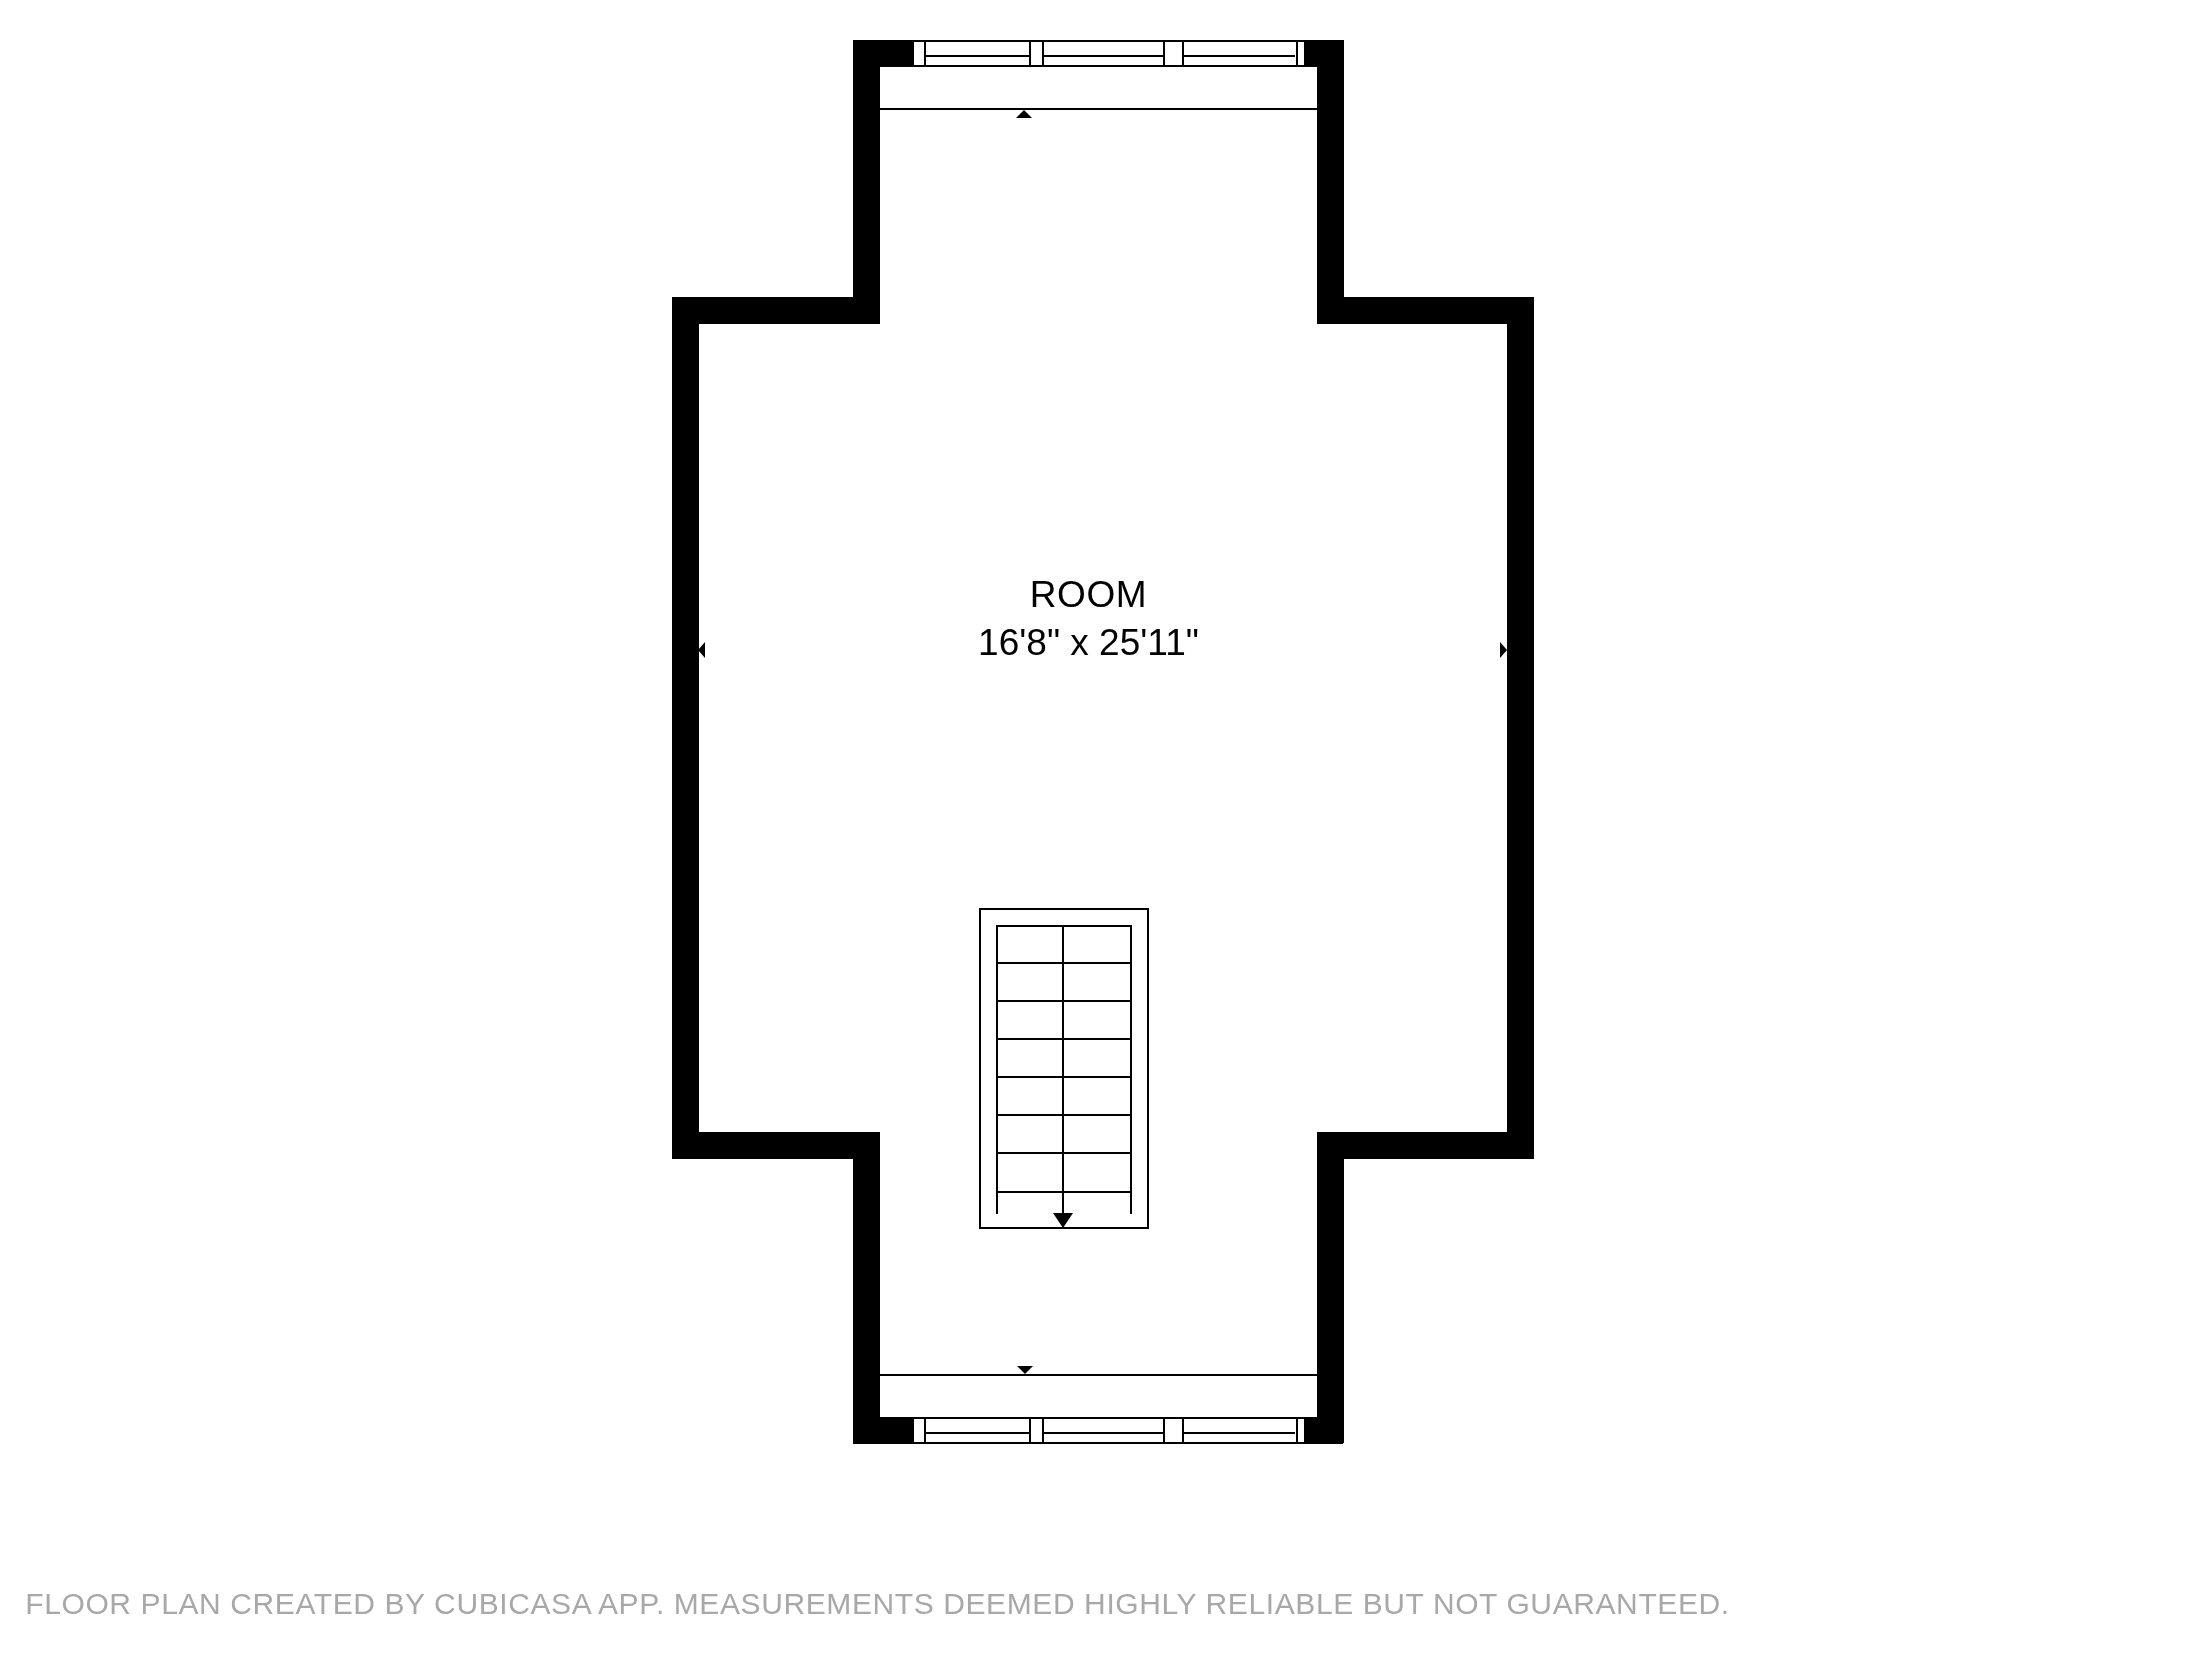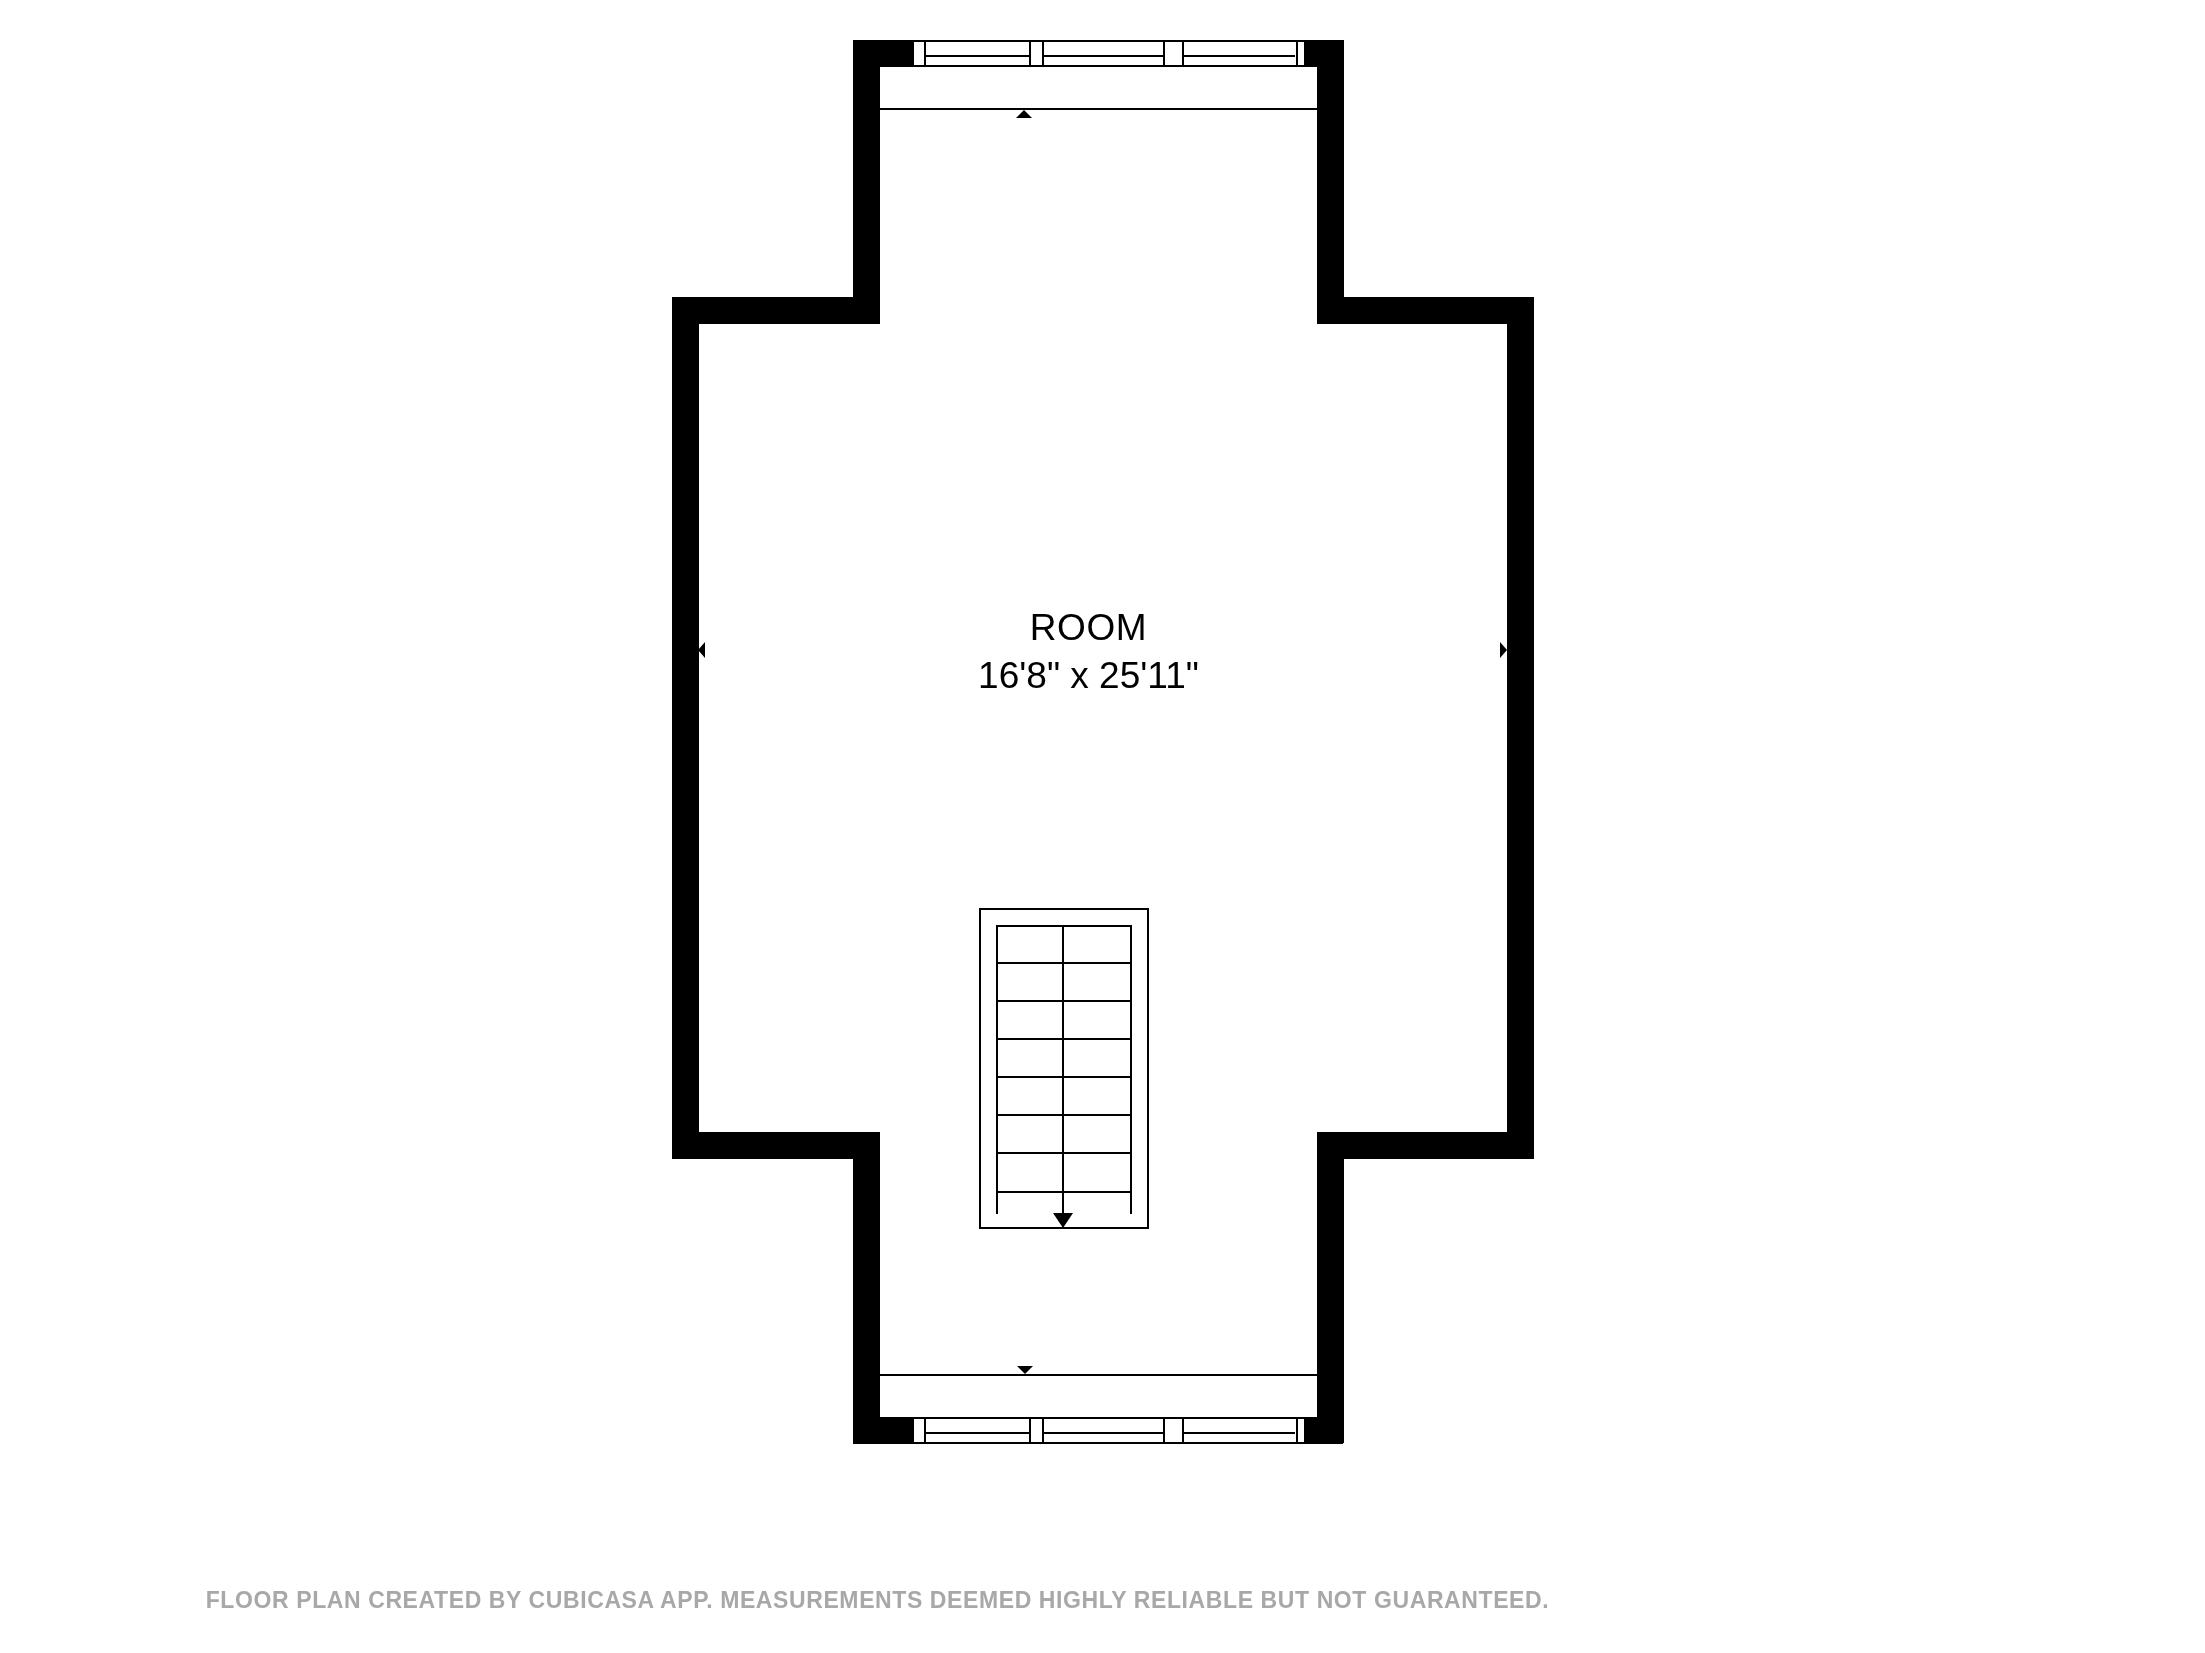--- a/index.html
+++ b/index.html
@@ -47,27 +47,27 @@
   .stairs-outer{position:absolute;left:979px;top:908px;width:170px;height:321px;
     background:#ffffff;border:2.2px solid #000;box-sizing:border-box;}
   .stairs-inner{position:absolute;left:15px;top:15px;width:136px;height:289px;
     border:2.8px solid #000;border-bottom:none;box-sizing:border-box;}
   .tread{position:absolute;left:0;right:0;height:2.2px;background:#000;}
   .stair-divider{position:absolute;left:64px;top:0;width:2.2px;height:286px;background:#000;}
   .stair-arrow{position:absolute;left:55px;top:286px;width:0;height:0;
     border-left:10.5px solid transparent;border-right:10.5px solid transparent;border-top:15.4px solid #000;}
 
   
-  .room-label{position:absolute;left:698px;top:605px;width:781px;text-align:center;color:#000;}
+  .room-label{position:absolute;left:698px;top:572px;width:781px;text-align:center;color:#000;}
   .room-name{font-size:37px;line-height:46px;letter-spacing:0.6px;}
   .room-dims{font-size:37px;line-height:46px;margin-top:2.2px;}
 
   
   .footer{position:absolute;left:0;top:1587px;width:1755px;text-align:center;
-    color:#a8a8a8;font-size:23px;letter-spacing:0.6px;font-weight:bold;}
+    color:#a8a8a8;font-size:30px;letter-spacing:0.6px;}
 </style>
 </head>
 <body>
 
 <div class="canvas">
 
   <div class="wall w-top-band"></div>
   <div class="wall w-topbox-left"></div>
   <div class="wall w-topbox-right"></div>
   <div class="wall w-step-tl"></div>

